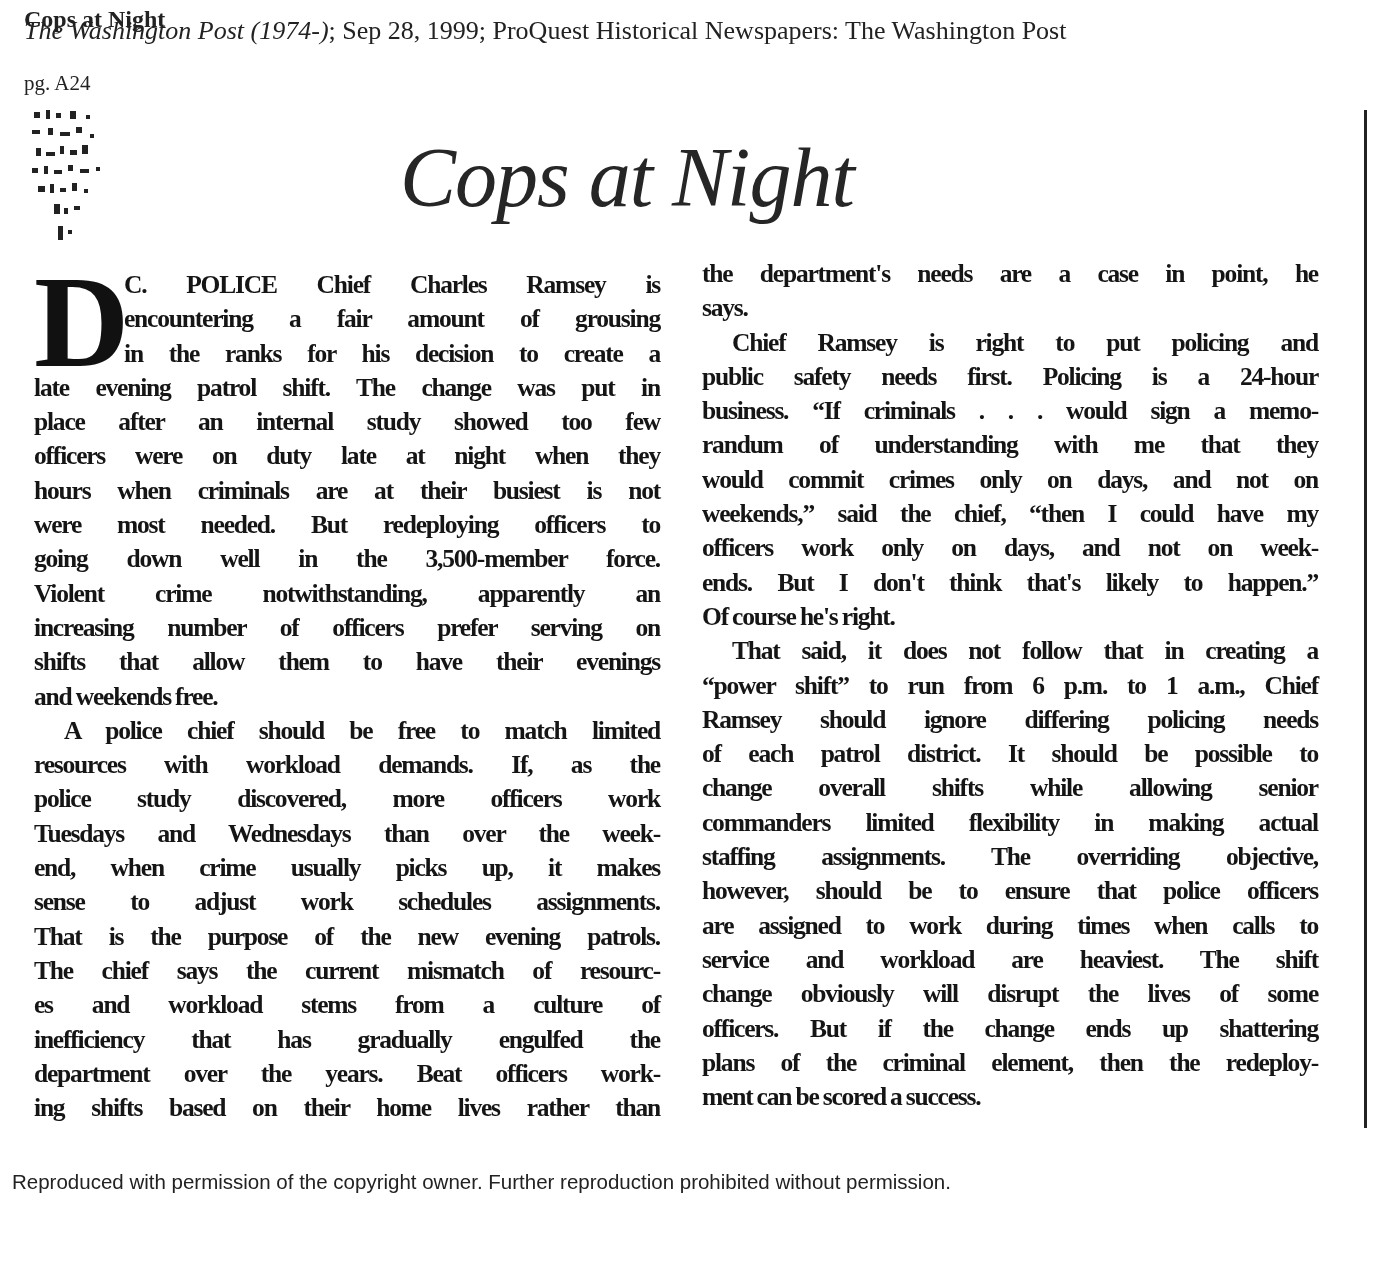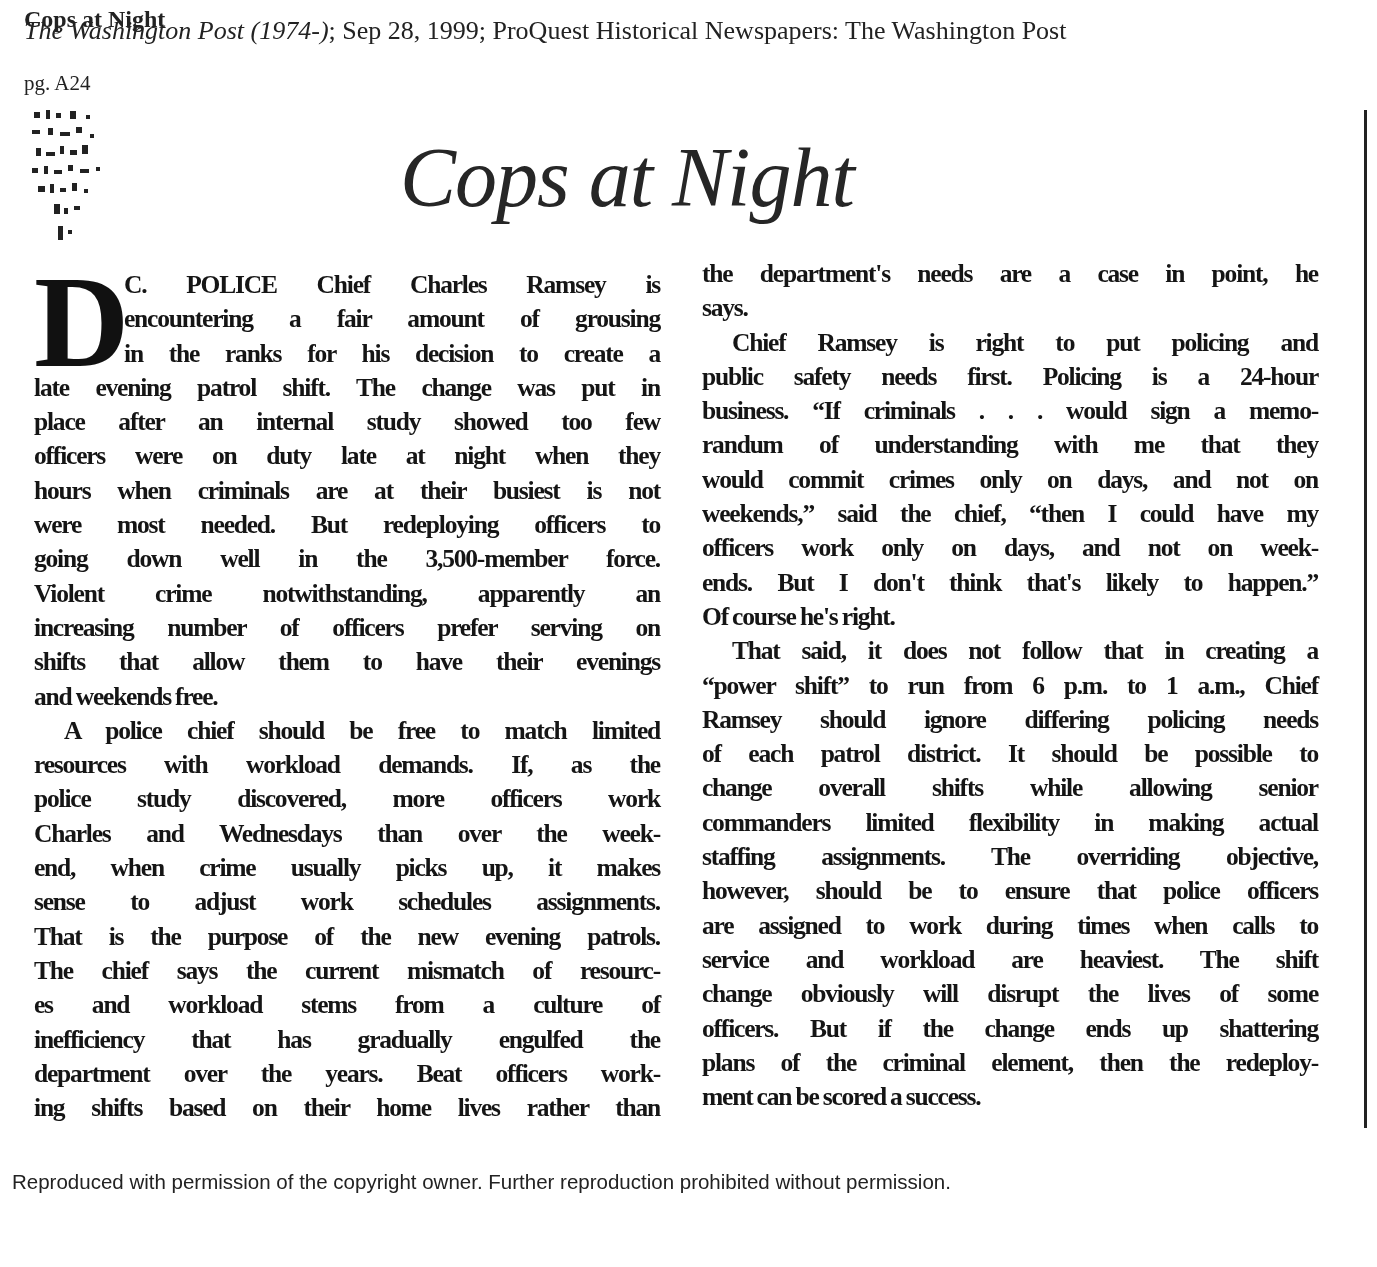--- a/index.html
+++ b/index.html
@@ -87,21 +87,21 @@
   <span class="ln">hours when criminals are at their busiest is not</span>
   <span class="ln">were most needed. But redeploying officers to</span>
   <span class="ln">going down well in the 3,500-member force.</span>
   <span class="ln">Violent crime notwithstanding, apparently an</span>
   <span class="ln">increasing number of officers prefer serving on</span>
   <span class="ln">shifts that allow them to have their evenings</span>
   <span class="ln last">and weekends free.</span>
   <span class="ln indent">A police chief should be free to match limited</span>
   <span class="ln">resources with workload demands. If, as the</span>
   <span class="ln">police study discovered, more officers work</span>
-  <span class="ln">Charles and Wednesdays than over the week-</span>
+  <span class="ln">Tuesdays and Wednesdays than over the week-</span>
   <span class="ln">end, when crime usually picks up, it makes</span>
   <span class="ln">sense to adjust work schedules assignments.</span>
   <span class="ln">That is the purpose of the new evening patrols.</span>
   <span class="ln">The chief says the current mismatch of resourc-</span>
   <span class="ln">es and workload stems from a culture of</span>
   <span class="ln">inefficiency that has gradually engulfed the</span>
   <span class="ln">department over the years. Beat officers work-</span>
   <span class="ln">ing shifts based on their home lives rather than</span>
 </div>
 

